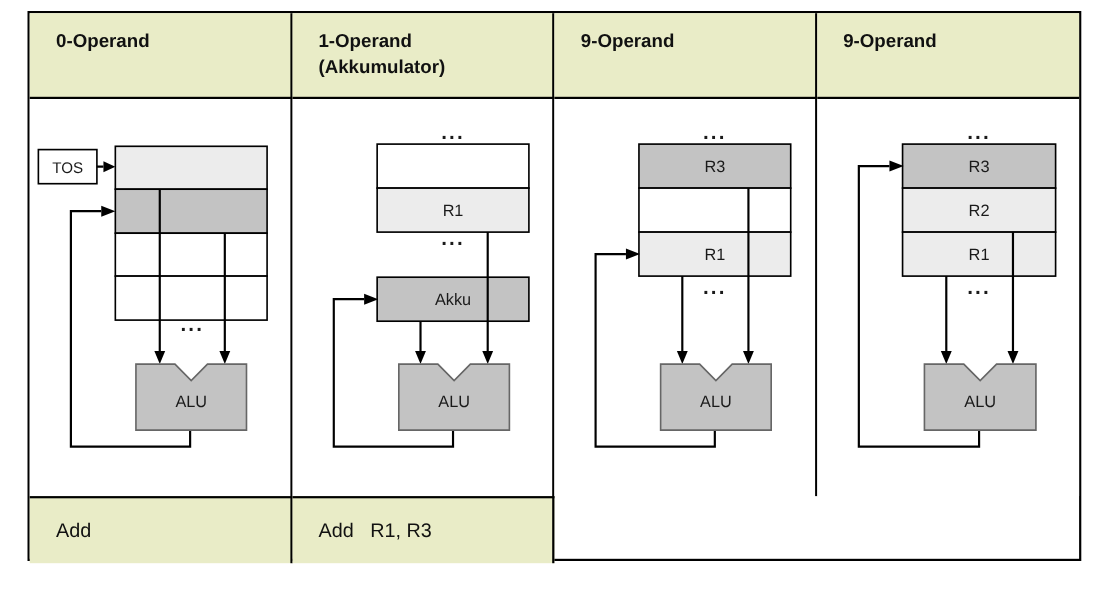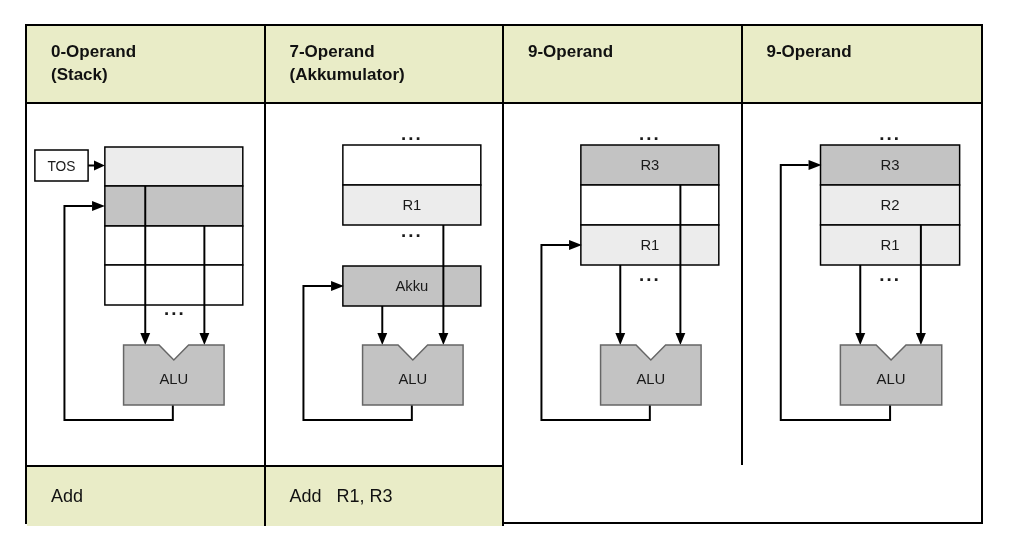--- a/index.html
+++ b/index.html
@@ -1,18 +1,18 @@
 <!DOCTYPE html>
 <html><head>
 <meta charset="utf-8">
 <style>
   html,body{margin:0;padding:0;background:#ffffff;font-family:"Liberation Sans",sans-serif;}
   .canvas{position:relative;width:1009px;height:541px;background:#ffffff;overflow:hidden;}
   .isa-table{
-    position:absolute;left:25px;top:24px;width:958px;height:500px;
+    position:absolute;left:25px;top:10px;width:958px;height:500px;
     box-sizing:border-box;border:2px solid #000;
     display:grid;grid-template-columns:repeat(4,1fr);grid-template-rows:78px 361px 61px;
     background:#ffffff;
   }
   .cell{box-sizing:border-box;}
   .cell:not(.last-col){border-right:2px solid #000;}
   .hcell{background:#e9ecc7;border-bottom:2px solid #000;padding:15px 10px 0 24px;}
   .hcell .h1,.hcell .h2{font-size:17px;font-weight:bold;color:#111;line-height:1.35;}
   .dcell{background:#ffffff;overflow:hidden;}
   .dcell svg{display:block;width:100%;height:100%;}
@@ -29,24 +29,23 @@
   svg .dots{font-size:19px;font-weight:bold;letter-spacing:2px;text-anchor:middle;}
 </style>
 </head>
 <body>
 
 <div class="canvas">
   <div class="isa-table">
 
     <div class="cell hcell">
       <div class="h1">0-Operand</div>
-      <div class="h2">(Stack)</div>
     </div>
     <div class="cell hcell">
-      <div class="h1">7-Operand</div>
+      <div class="h1">1-Operand</div>
       <div class="h2">(Akkumulator)</div>
     </div>
     <div class="cell hcell">
       <div class="h1">9-Operand</div>
       <div class="h2"></div>
     </div>
     <div class="cell hcell last-col">
       <div class="h1">9-Operand</div>
       <div class="h2"></div>
     </div>

